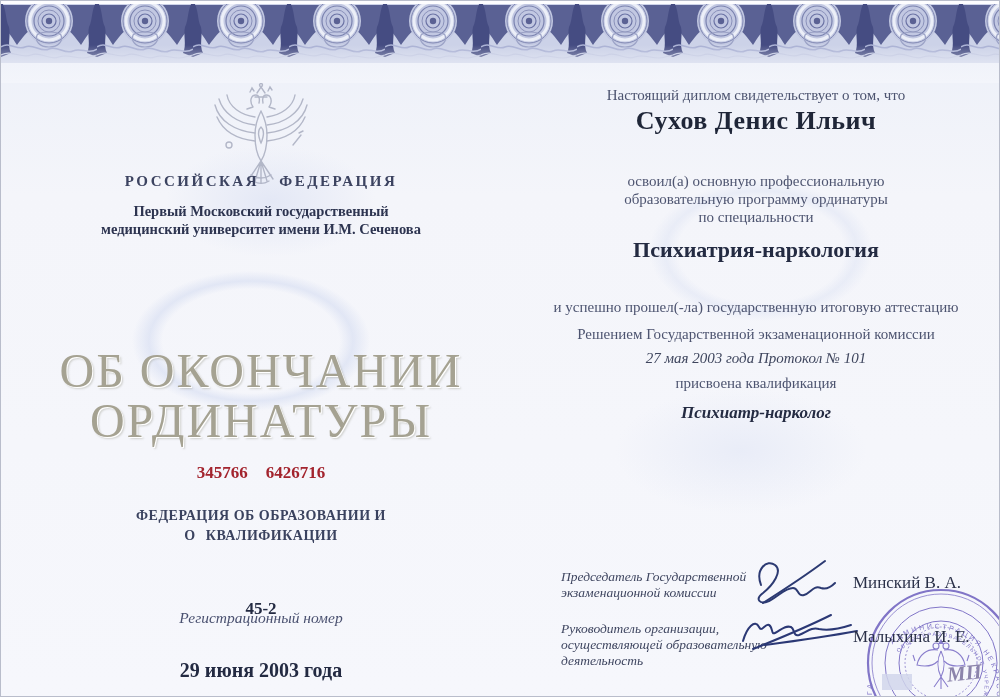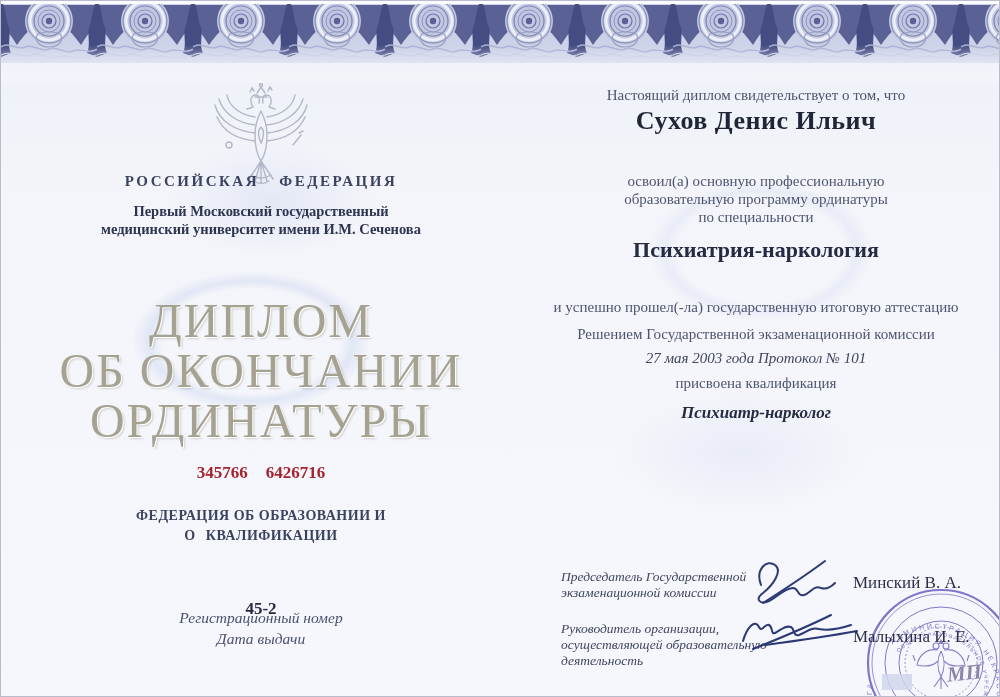--- a/index.html
+++ b/index.html
@@ -115,34 +115,33 @@
         <path d="M40,92 C46,96 54,96 60,92"></path>
         <path d="M42,98 C47,101 53,101 58,98"></path>
       </g>
     </svg>
   </div>
 
   <div class="abs ctr lcol country">РОССИЙСКАЯ ФЕДЕРАЦИЯ</div>
   <div class="abs ctr lcol univ univ1">Первый Московский государственный</div>
   <div class="abs ctr lcol univ univ2">медицинский университет имени И.М. Сеченова</div>
 
-  <div class="abs ctr lcol btitle t1">ДИПЛОМ</div>
   <div class="abs ctr lcol btitle t2">ОБ ОКОНЧАНИИ</div>
   <div class="abs ctr lcol btitle t3">ОРДИНАТУРЫ</div>
 
   <div class="abs ctr lcol serials">
     <span>345766</span><span>6426716</span>
   </div>
 
   <div class="abs ctr lcol docst d1">ФЕДЕРАЦИЯ ОБ ОБРАЗОВАНИИ И</div>
   <div class="abs ctr lcol docst d2">О КВАЛИФИКАЦИИ</div>
 
   <div class="abs ctr lcol ilabel regl">Регистрационный номер</div>
   <div class="abs ctr lcol regn">45-2</div>
-  <div class="abs ctr lcol ilabel datel">Дата выдачи</div>
+  <div class="abs ctr lcol datev">29 июня 2003 года</div>
 
   <div class="abs ctr rcol intro">Настоящий диплом свидетельствует о том, что</div>
   <div class="abs ctr rcol holder">Сухов Денис Ильич</div>
   <div class="abs ctr rcol prog p1">освоил(а) основную профессиональную</div>
   <div class="abs ctr rcol prog p2">образовательную программу ординатуры</div>
   <div class="abs ctr rcol prog p3">по специальности</div>
   <div class="abs ctr rcol spec">Психиатрия-наркология</div>
   <div class="abs ctr rcol attest">и успешно прошел(-ла) государственную итоговую аттестацию</div>
   <div class="abs ctr rcol commis">Решением Государственной экзаменационной комиссии</div>
   <div class="abs ctr rcol proto">27 мая 2003  года Протокол № 101</div>

